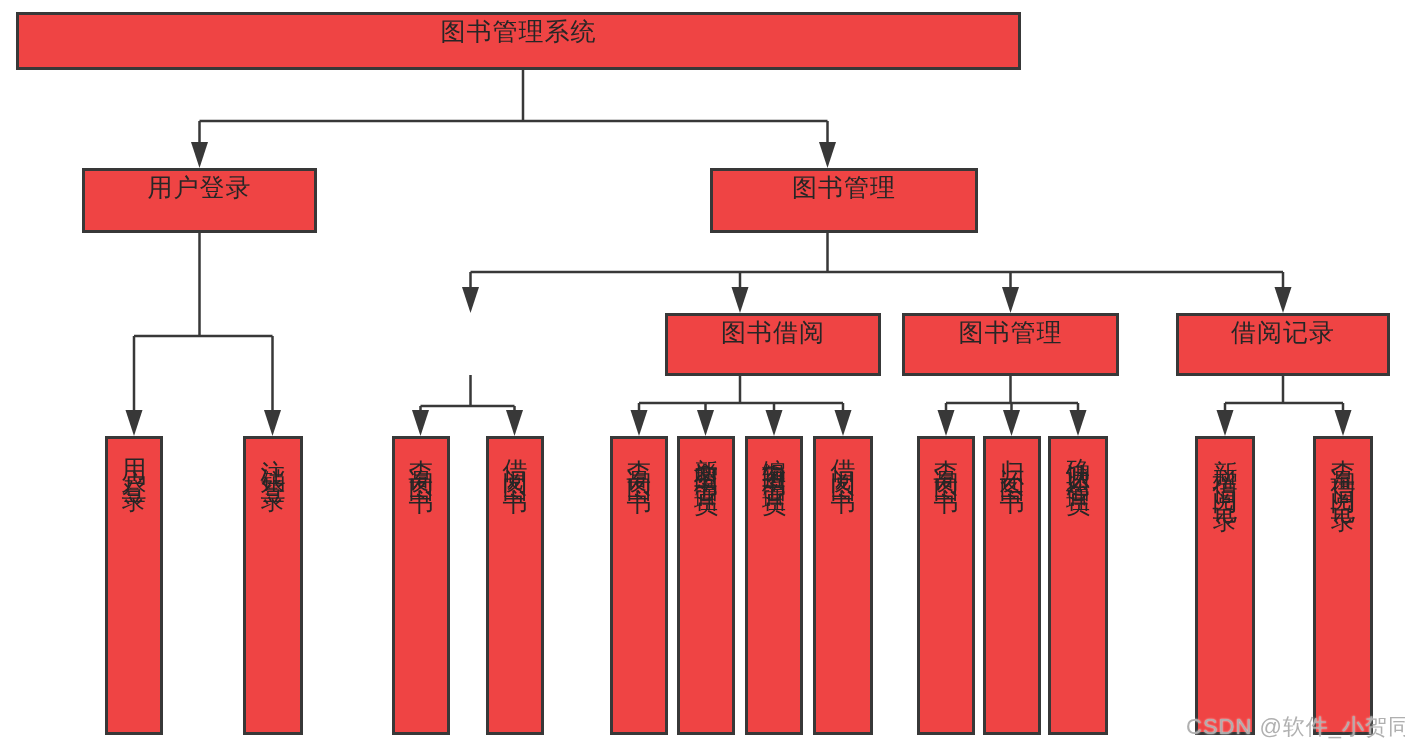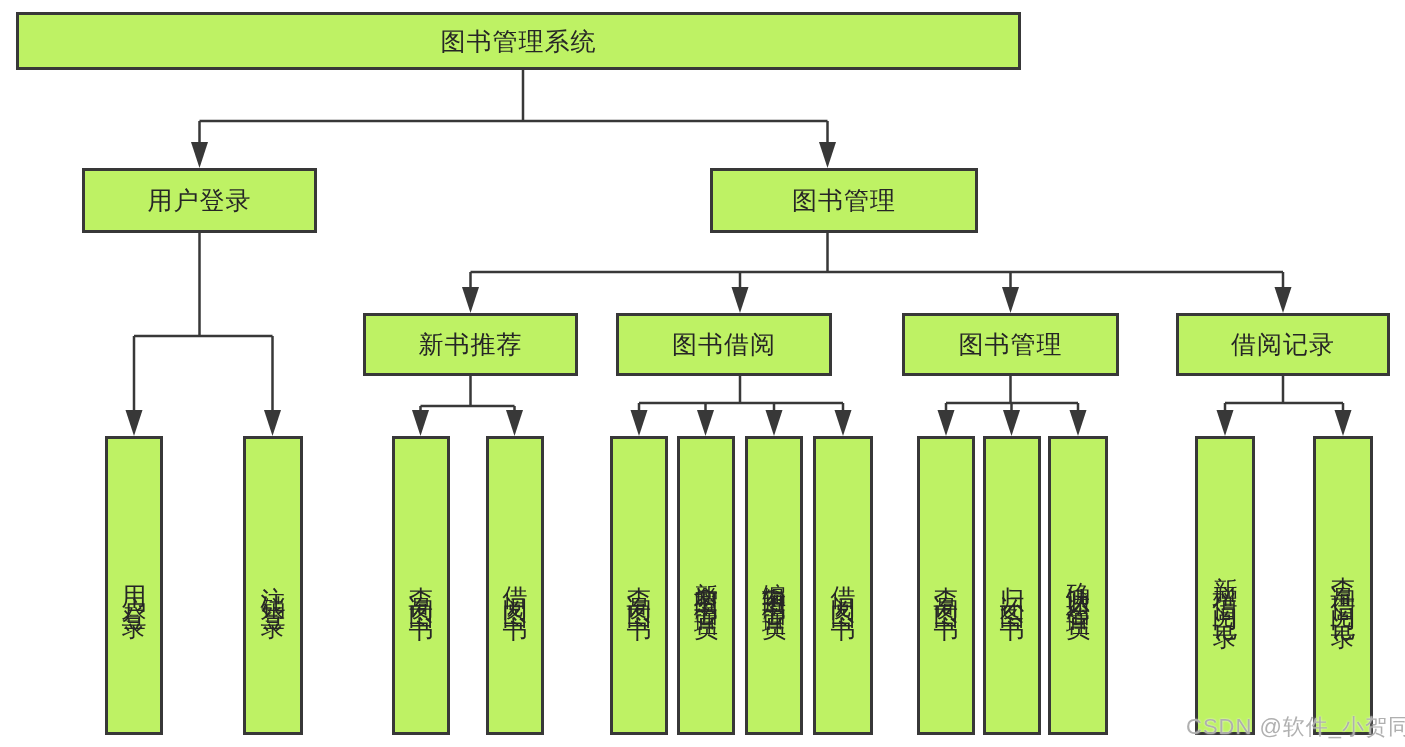--- a/index.html
+++ b/index.html
@@ -8,22 +8,22 @@
     position:relative;
     width:1405px;height:747px;
     background:#ffffff;
     font-family:"Liberation Sans", sans-serif;
     overflow:hidden;
   }
   #wires{position:absolute;left:0;top:0;width:1405px;height:747px;pointer-events:none;}
   .node{
     position:absolute;
     border:3px solid #383838;
-    background:#bef264;
-    display:flex;align-items:center;justify-content:center;
+    background:#ef4444;
+    display:flex;align-items:flex-start;justify-content:center;
     color:#262626;
     overflow:hidden;
   }
   .h-node{font-size:25px;letter-spacing:1px;white-space:nowrap;}
   .root{left:16px;top:12px;width:1005px;height:58px;}
   .lvl2{top:168px;height:65px;}
   .lvl3{top:313px;height:63px;}
   .leaf{top:436px;height:299px;}
   .leaf span{
     writing-mode:vertical-rl;
@@ -112,24 +112,21 @@
     <span>图书管理系统</span>
   </div>
 
   <div class="node h-node lvl2" style="left:82px;width:235px;">
     <span>用户登录</span>
   </div>
   <div class="node h-node lvl2" style="left:710px;width:268px;">
     <span>图书管理</span>
   </div>
 
-  <div class="node h-node lvl3" style="left:363px;width:215px;">
-    <span>新书推荐</span>
-  </div>
-  <div class="node h-node lvl3" style="left:616px;width:216px;">
+  <div class="node h-node lvl3" style="left:665px;width:216px;">
     <span>图书借阅</span>
   </div>
   <div class="node h-node lvl3" style="left:902px;width:217px;">
     <span>图书管理</span>
   </div>
   <div class="node h-node lvl3" style="left:1176px;width:214px;">
     <span>借阅记录</span>
   </div>
 
   <div class="node leaf" style="left:105px;width:58px;">

